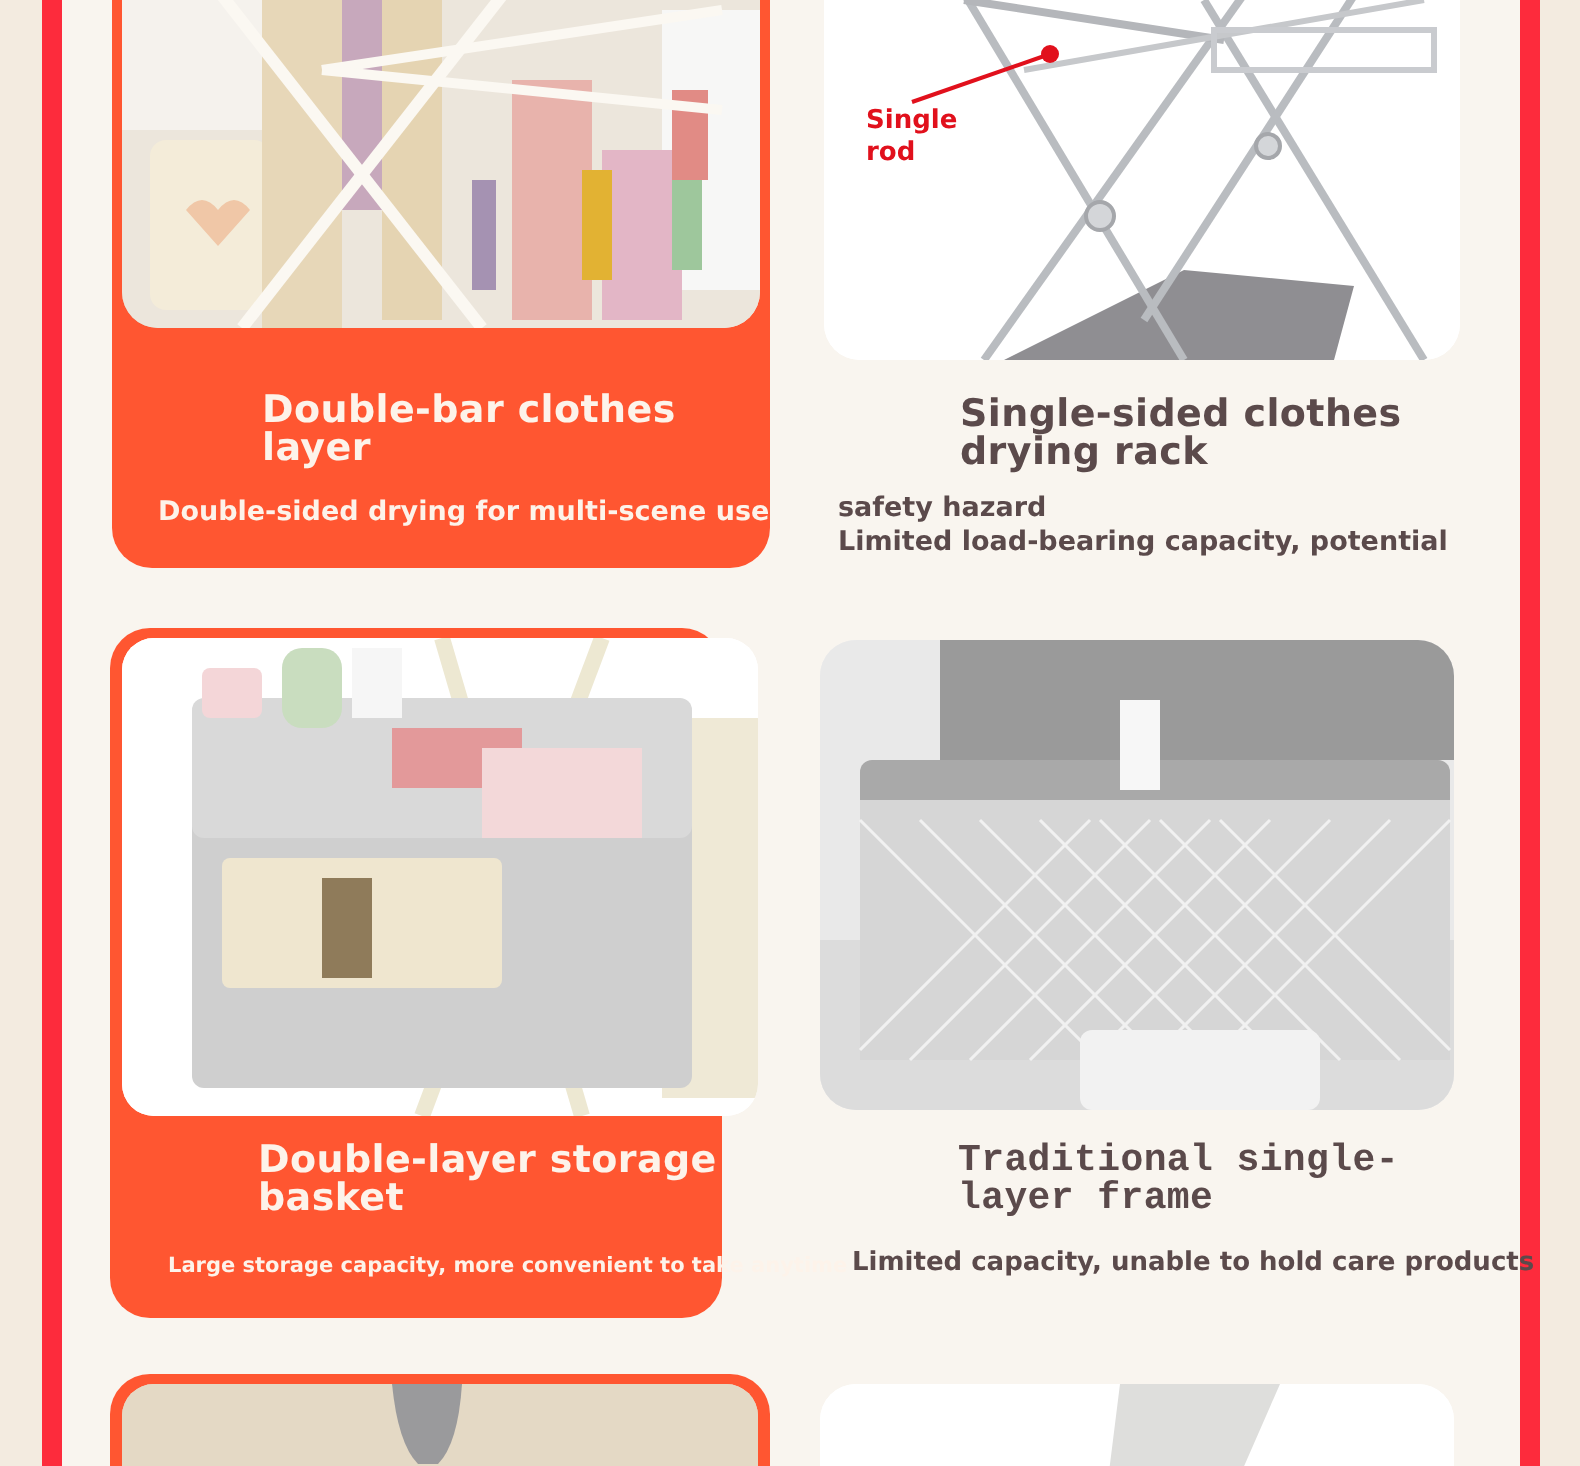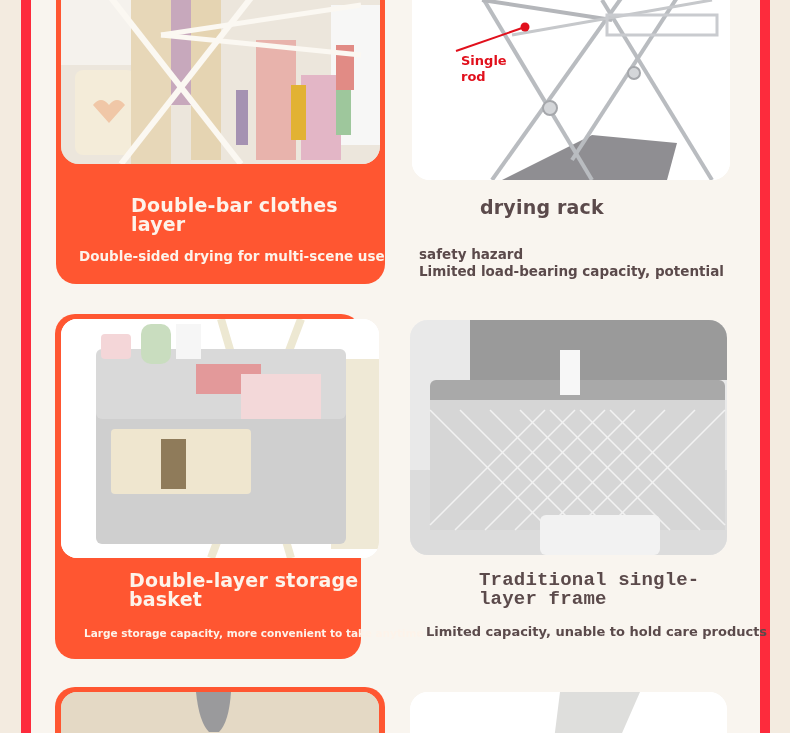--- a/index.html
+++ b/index.html
@@ -90,25 +90,26 @@
     <line x1="270" y1="10" x2="160" y2="180" stroke="#b9bcc0" stroke-width="4"></line>
     <line x1="70" y1="20" x2="200" y2="40" stroke="#b4b6ba" stroke-width="4"></line>
     <line x1="100" y1="55" x2="300" y2="20" stroke="#c6c8cb" stroke-width="3"></line>
     <rect x="195" y="35" width="110" height="20" fill="none" stroke="#c9cbcf" stroke-width="3"></rect>
     <circle cx="138" cy="128" r="7" fill="#d4d6d9" stroke="#a5a7ab" stroke-width="2"></circle>
     <circle cx="222" cy="93" r="6" fill="#d4d6d9" stroke="#a5a7ab" stroke-width="2"></circle>
     <line x1="44" y1="71" x2="113" y2="47" stroke="#e1101c" stroke-width="2"></line>
     <circle cx="113" cy="47" r="4.5" fill="#e1101c"></circle>
   </svg>
 </div>
-<div class="annot" style="left:433px; top:53px;margin-left:28px;">
+<div class="annot" style="left:433px; top:53px;">
   <div>Single</div>
   <div>rod</div>
 </div>
 <div class="title bad-title" style="left:480px; top:198px;">
+  <div>Single-sided clothes</div>
   <div>drying rack</div>
 </div>
 <div class="desc bad-desc" style="left:419px; top:246px;">
   <div>safety hazard</div>
   <div>Limited load-bearing capacity, potential</div>
 </div>
 
 <div class="card good" style="left:55px; top:314px; width:306px; height:345px;">
   <div class="img" style="left:6px; top:5px; width:318px; height:239px; border-radius:16px;">
     <svg width="318" height="239" viewBox="0 0 318 239">

